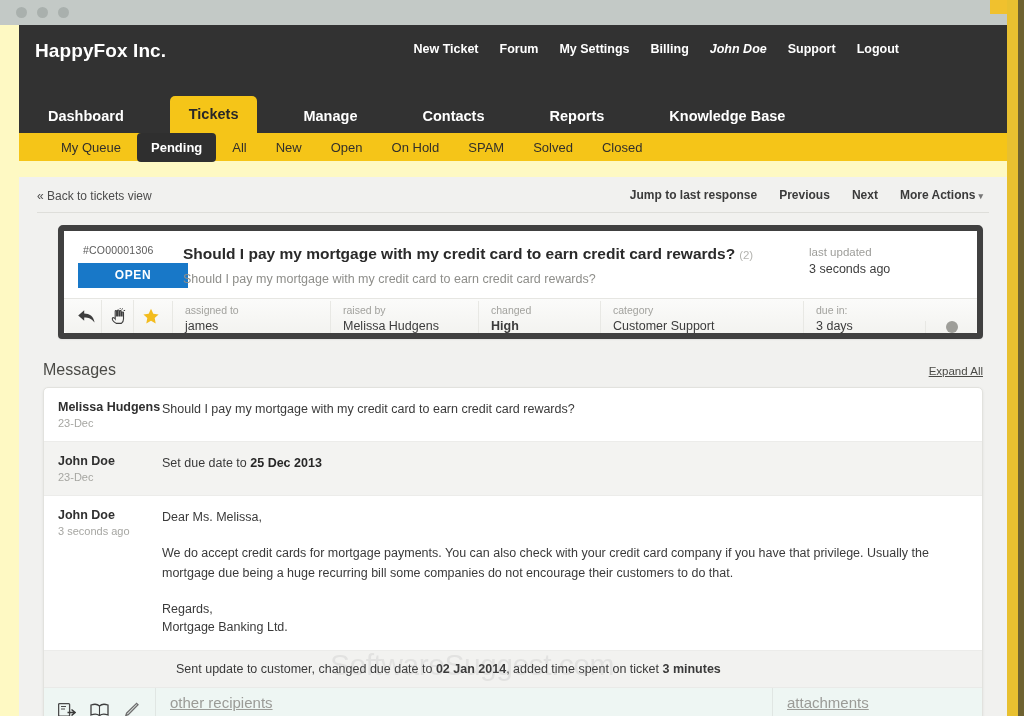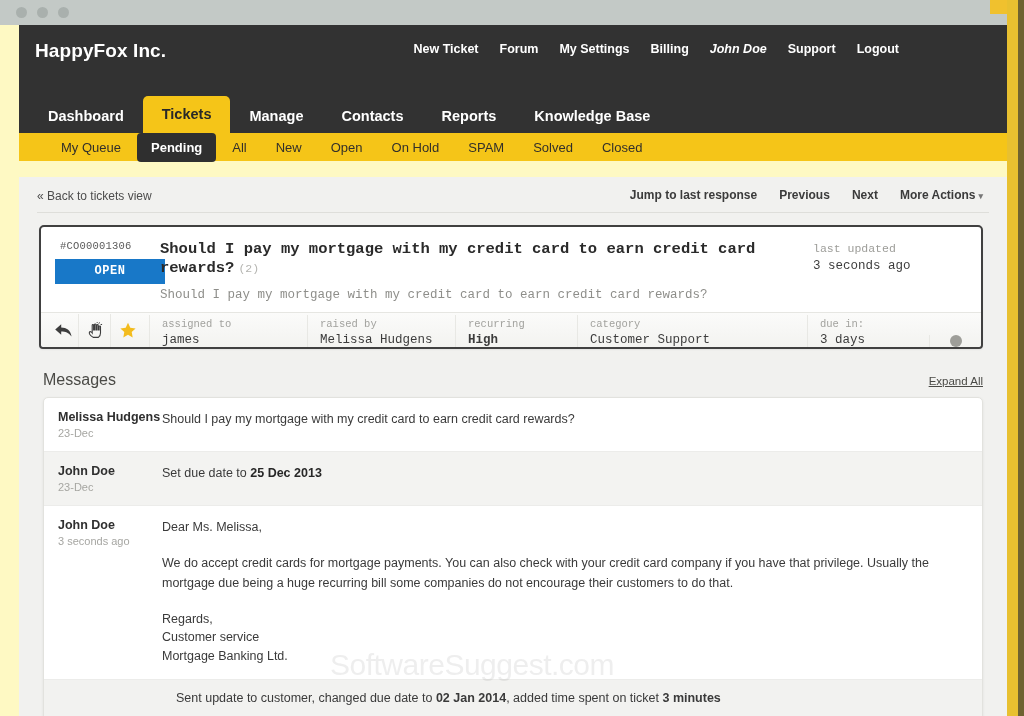--- a/index.html
+++ b/index.html
@@ -68,21 +68,21 @@
   }
   .topnav a {
     color: #ffffff; font-size: 12.5px;
     font-weight: bold; text-decoration: none;
     white-space: nowrap;
   }
   .topnav a.italic { font-style: italic; }
 
   .mainnav {
     position: absolute; left: 10px; bottom: 0;
-    display: flex; align-items: flex-end; height: 38px;
+    display: flex; align-items: flex-end; height: 38px; gap: 27px;
   }
   .mainnav .item {
     color: #ffffff; font-size: 14.5px; font-weight: bold;
     padding: 9px 19px 10px 19px;
     text-decoration: none; white-space: nowrap;
     line-height: 1;
   }
   .mainnav .item.active {
     background: #f5c518;
     color: #282828;
@@ -134,26 +134,25 @@
   .actions-right a {
     font-size: 12px; color: #3b3b3b;
     text-decoration: none; font-weight: bold;
     white-space: nowrap;
   }
   .caret { font-size: 9px; color: #777; margin-left: 3px; }
 
   
   .ticket-card {
     position: relative;
-    margin: 12px 24px 0 20px;
+    margin: 12px 24px 0 39px;
     background: #ffffff;
-    border: 2px solid #404040;
+    border: 6px solid #404040;
     border-radius: 5px 5px 4px 4px;
     box-shadow: 0 1px 2px rgba(0,0,0,.06);
-    font-family: Liberation Mono, monospace;
   }
   .ticket-top {
     display: flex;
     padding: 13px 0 10px 0;
   }
   .ticket-idcol {
     width: 119px;
     padding-left: 14px;
     flex: none;
   }
@@ -412,21 +411,21 @@
           </div>
           <div class="meta-cell w-assigned">
             <div class="meta-k">assigned to</div>
             <div class="meta-v">james</div>
           </div>
           <div class="meta-cell w-raised">
             <div class="meta-k">raised by</div>
             <div class="meta-v">Melissa Hudgens</div>
           </div>
           <div class="meta-cell w-priority">
-            <div class="meta-k">recurring</div>
+            <div class="meta-k">changed</div>
             <div class="meta-v b">High</div>
           </div>
           <div class="meta-cell w-category">
             <div class="meta-k">category</div>
             <div class="meta-v">Customer Support</div>
           </div>
           <div class="meta-cell w-due">
             <div class="meta-k">due in:</div>
             <div class="meta-v">3 days</div>
           </div>
@@ -465,21 +464,20 @@
 
         <div class="msg-row">
           <div class="msg-who">
             <div class="msg-name">John Doe</div>
             <div class="msg-time">3 seconds ago</div>
           </div>
           <div class="msg-body">
             <p>Dear Ms. Melissa,</p>
             <p class="gap">We do accept credit cards for mortgage payments. You can also check with your credit card company if you have that privilege. Usually the mortgage due being a huge recurring bill some companies do not encourage their customers to do that.</p>
             <p class="sig">Regards,</p>
-            <p>Customer service</p>
             <p>Mortgage Banking Ltd.</p>
           </div>
         </div>
 
         <div class="msg-status"><span>Sent update to customer, changed due date to </span><b>02 Jan 2014</b><span>, added time spent on ticket </span><b>3 minutes</b></div>
 
         <div class="msg-footer">
           <div class="foot-icons">
             <span>
               <svg width="18" height="16" viewBox="0 0 18 16">

